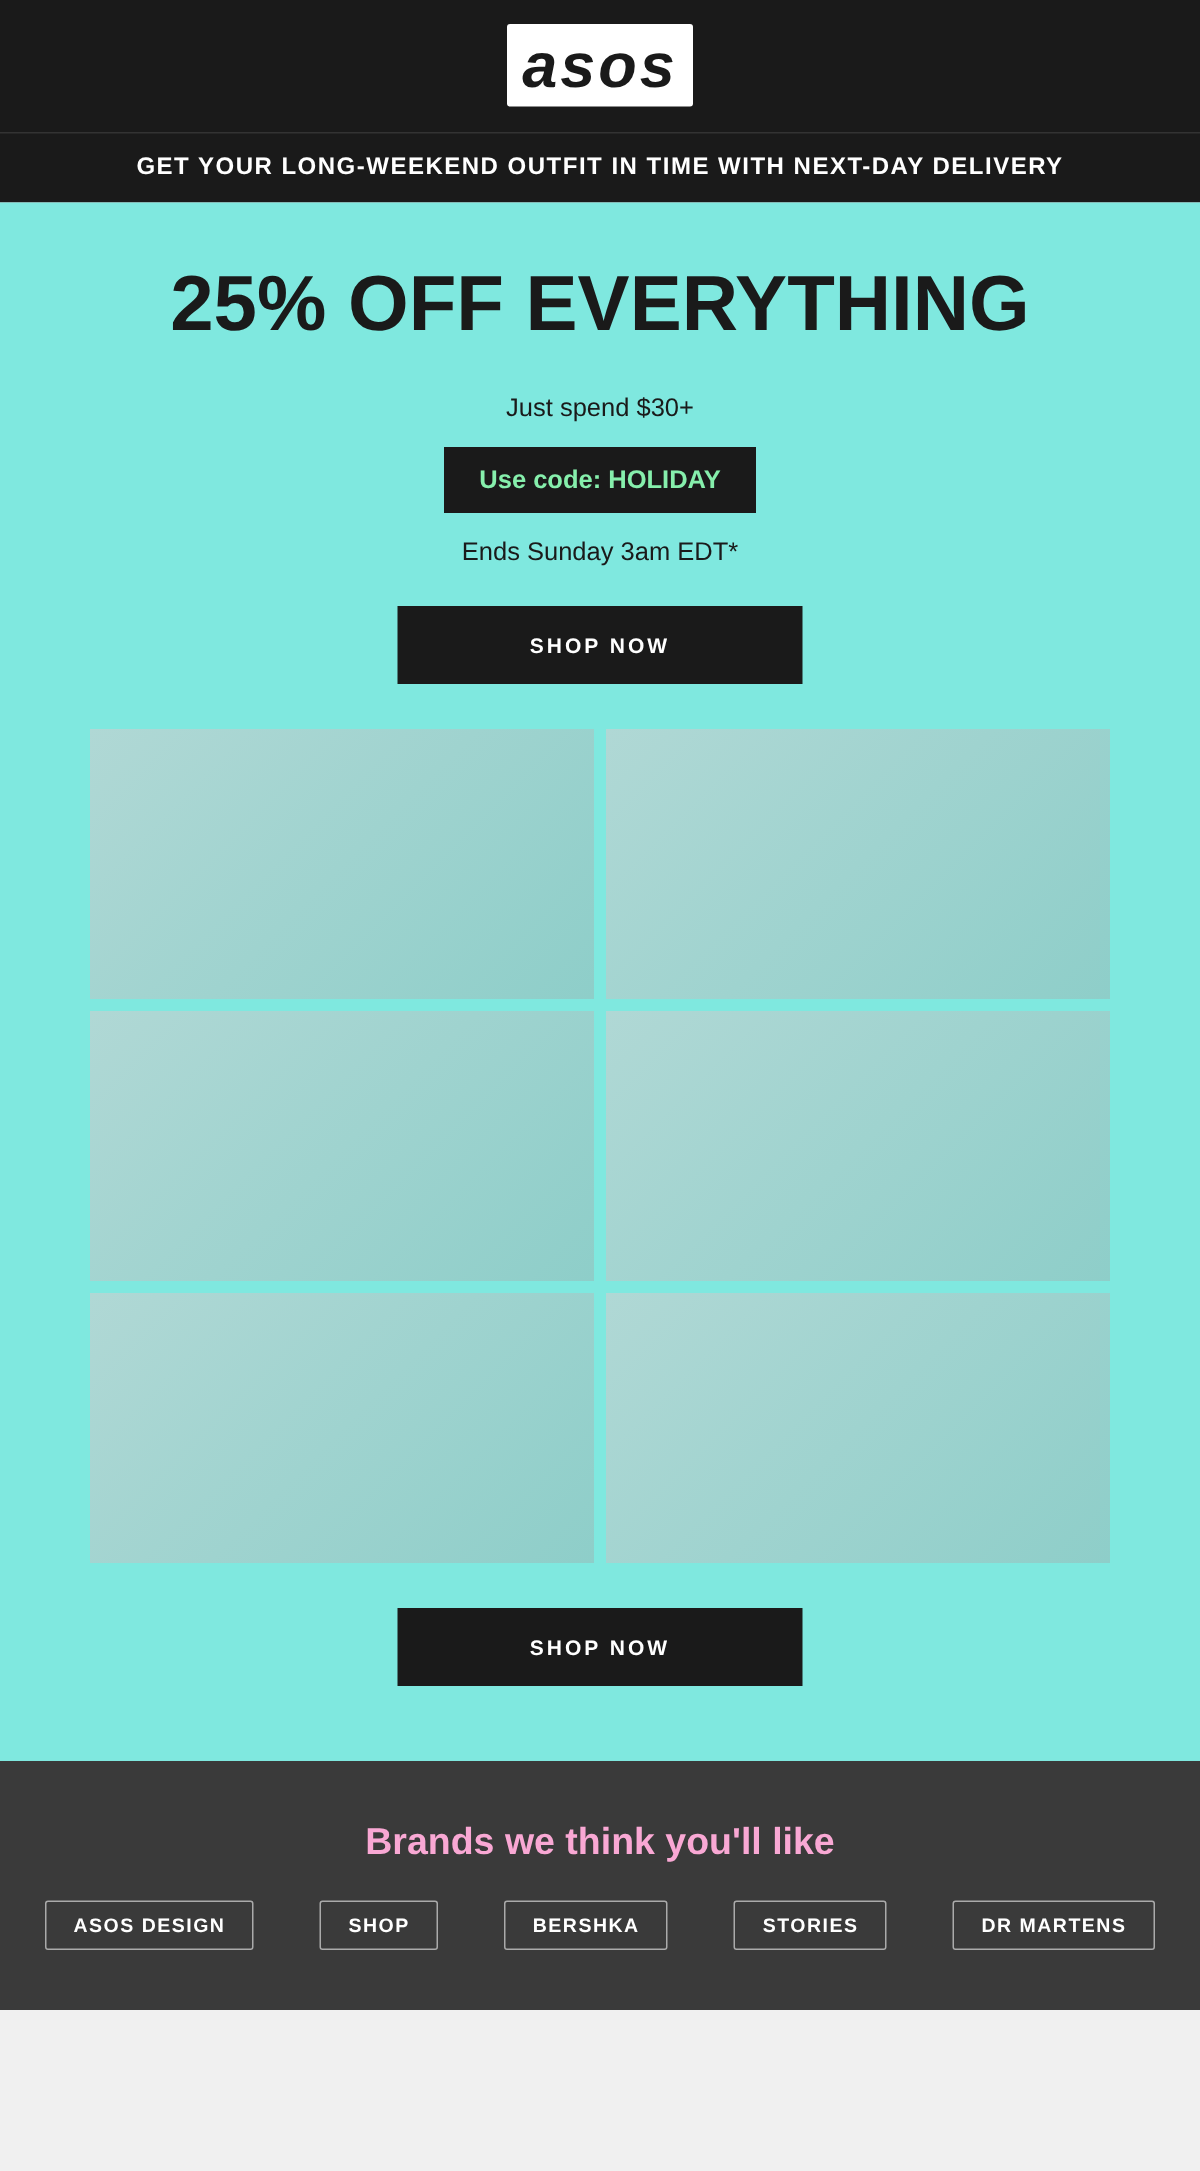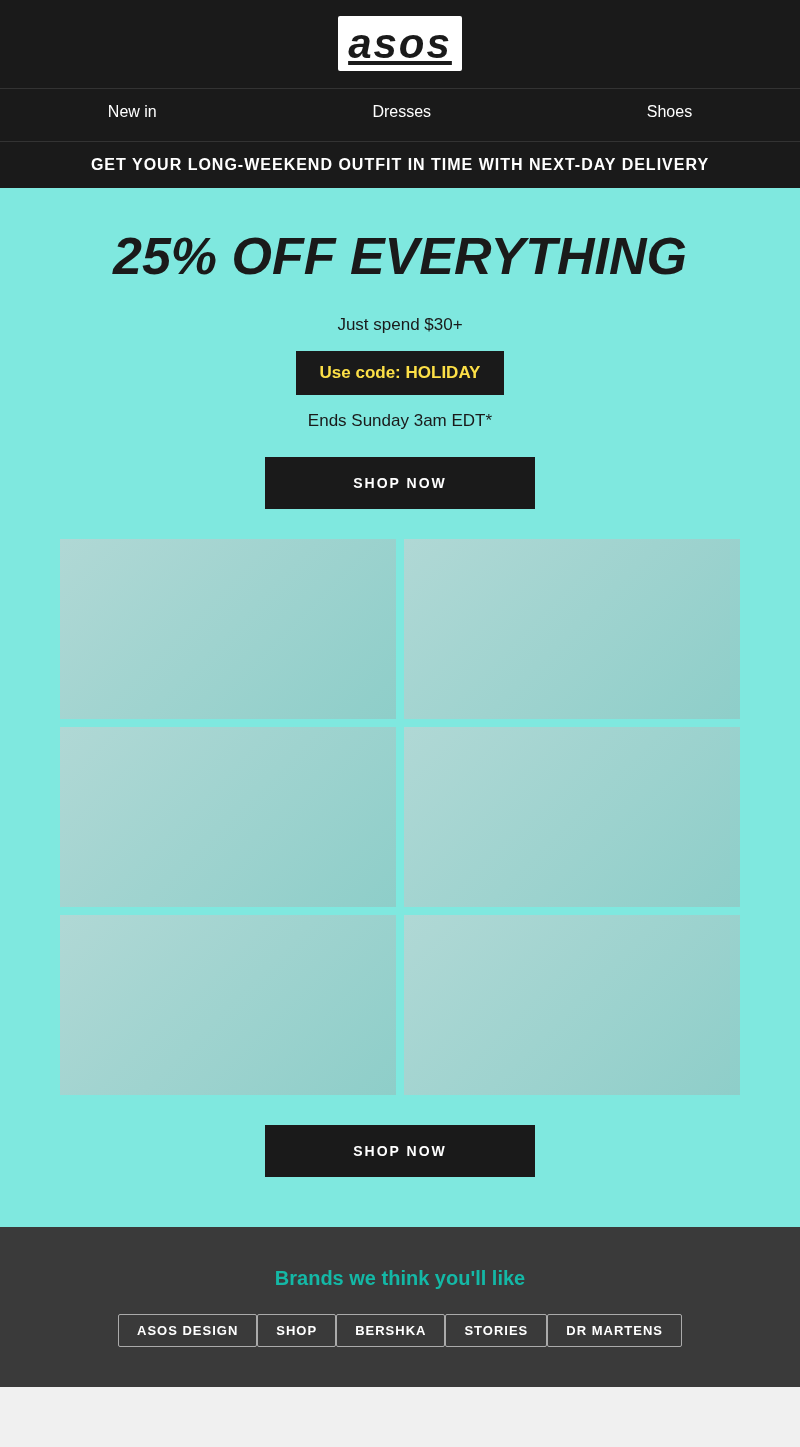--- a/index.html
+++ b/index.html
@@ -2,68 +2,63 @@
 <html><head>
   <meta charset="utf-8">
   <style>
     * { box-sizing: border-box; margin: 0; padding: 0; }
     body { background: #f0f0f0; font-family: Arial, Helvetica, sans-serif; display: flex; justify-content: center; }
     .email-wrapper { width: 800px; background: #fff; }
 
     
     .header { background: #1a1a1a; padding: 20px; text-align: center; }
     .logo { color: #fff; font-size: 42px; font-weight: 900; letter-spacing: 2px; font-style: italic; }
-    .logo span { background: #fff; color: #1a1a1a; padding: 4px 10px; font-style: italic; border-radius: 2px; text-decoration: underline; }
+    .logo span { background: #fff; color: #1a1a1a; padding: 4px 10px; font-style: italic; border-radius: 2px; }
 
     
     .nav { background: #1a1a1a; display: flex; justify-content: space-around; padding: 14px 0 20px; border-top: 1px solid #333; }
     .nav a { color: #fff; text-decoration: none; font-size: 16px; }
 
     
     .banner { background: #1a1a1a; text-align: center; padding: 14px; border-top: 1px solid #333; }
     .banner p { color: #fff; font-size: 16px; font-weight: bold; letter-spacing: 1px; }
 
     
     .promo { background: #7fe8df; padding: 40px 60px 50px; text-align: center; }
-    .promo-title { font-size: 52px; font-weight: 900; font-style: italic; color: #1a1a1a; line-height: 1.1; margin-bottom: 30px; }
+    .promo-title { font-size: 52px; font-weight: 900; color: #1a1a1a; line-height: 1.1; margin-bottom: 30px; }
     .promo-desc { font-size: 18px; color: #1a1a1a; line-height: 1.5; margin-bottom: 20px; font-weight: bold; }
     .promo-spend { font-size: 17px; color: #1a1a1a; margin-bottom: 16px; margin-top: 26px; }
-    .promo-code { display: inline-block; background: #1a1a1a; color: #fde047; padding: 10px 22px; font-size: 17px; font-weight: bold; margin-bottom: 16px; border: 2px solid #1a1a1a; }
+    .promo-code { display: inline-block; background: #1a1a1a; color: #86efac; padding: 10px 22px; font-size: 17px; font-weight: bold; margin-bottom: 16px; border: 2px solid #1a1a1a; }
     .promo-ends { font-size: 17px; color: #1a1a1a; margin-bottom: 26px; }
     .btn-shop { display: block; background: #1a1a1a; color: #fff; text-align: center; padding: 18px; font-size: 14px; font-weight: bold; letter-spacing: 2px; text-decoration: none; margin-bottom: 30px; max-width: 270px; margin-left: auto; margin-right: auto; }
 
     
     .product-grid { display: grid; grid-template-columns: 1fr 1fr; gap: 8px; margin-bottom: 30px; }
     .product-cell { background: #ccc; height: 180px; display: flex; align-items: center; justify-content: center; overflow: hidden; }
     .product-cell-placeholder { width: 100%; height: 100%; background: linear-gradient(135deg, #b0d8d5 0%, #8ecec9 100%); }
 
     .btn-shop2 { display: block; background: #1a1a1a; color: #fff; text-align: center; padding: 18px; font-size: 14px; font-weight: bold; letter-spacing: 2px; text-decoration: none; max-width: 270px; margin-left: auto; margin-right: auto; }
 
     
     .brands { background: #3a3a3a; padding: 40px 30px; text-align: center; }
-    .brands-title { color: #14b8a6; font-size: 20px; font-weight: bold; margin-bottom: 24px; }
-    .brand-tags { display: flex; flex-wrap: wrap; justify-content: center; }
+    .brands-title { color: #f9a8d4; font-size: 25px; font-weight: bold; margin-bottom: 24px; }
+    .brand-tags { display: flex; flex-wrap: wrap; justify-content: space-between; gap: 10px; }
     .brand-tag { border: 1px solid #aaa; color: #fff; padding: 8px 18px; font-size: 13px; font-weight: bold; letter-spacing: 1px; border-radius: 2px; text-decoration: none; }
   </style>
 </head>
 <body>
 
 <div class="email-wrapper">
 
   <div class="header">
     <div class="logo">
       <span>asos</span>
     </div>
   </div>
 
-  <nav class="nav">
-    <a href="#" class="nav-link">New in</a>
-    <a href="#" class="nav-link">Dresses</a>
-    <a href="#" class="nav-link">Shoes</a>
-  </nav>
 
   <div class="banner">
     <p>GET YOUR LONG-WEEKEND OUTFIT IN TIME WITH NEXT-DAY DELIVERY</p>
   </div>
 
   <div class="promo">
     <div class="promo-title">25% OFF EVERYTHING</div>
     <p class="promo-spend">Just spend $30+</p>
     <div class="promo-code">Use code: HOLIDAY</div>
     <p class="promo-ends">Ends Sunday 3am EDT*</p>

